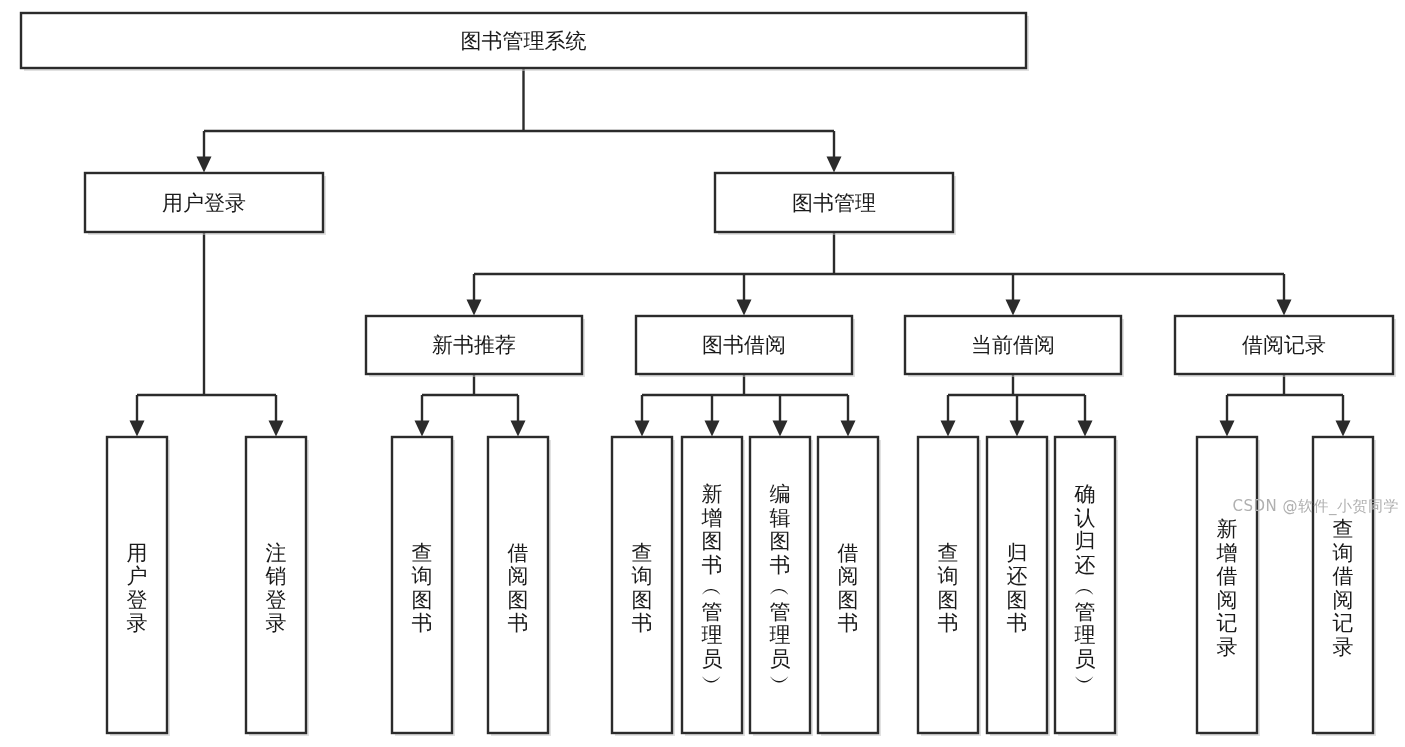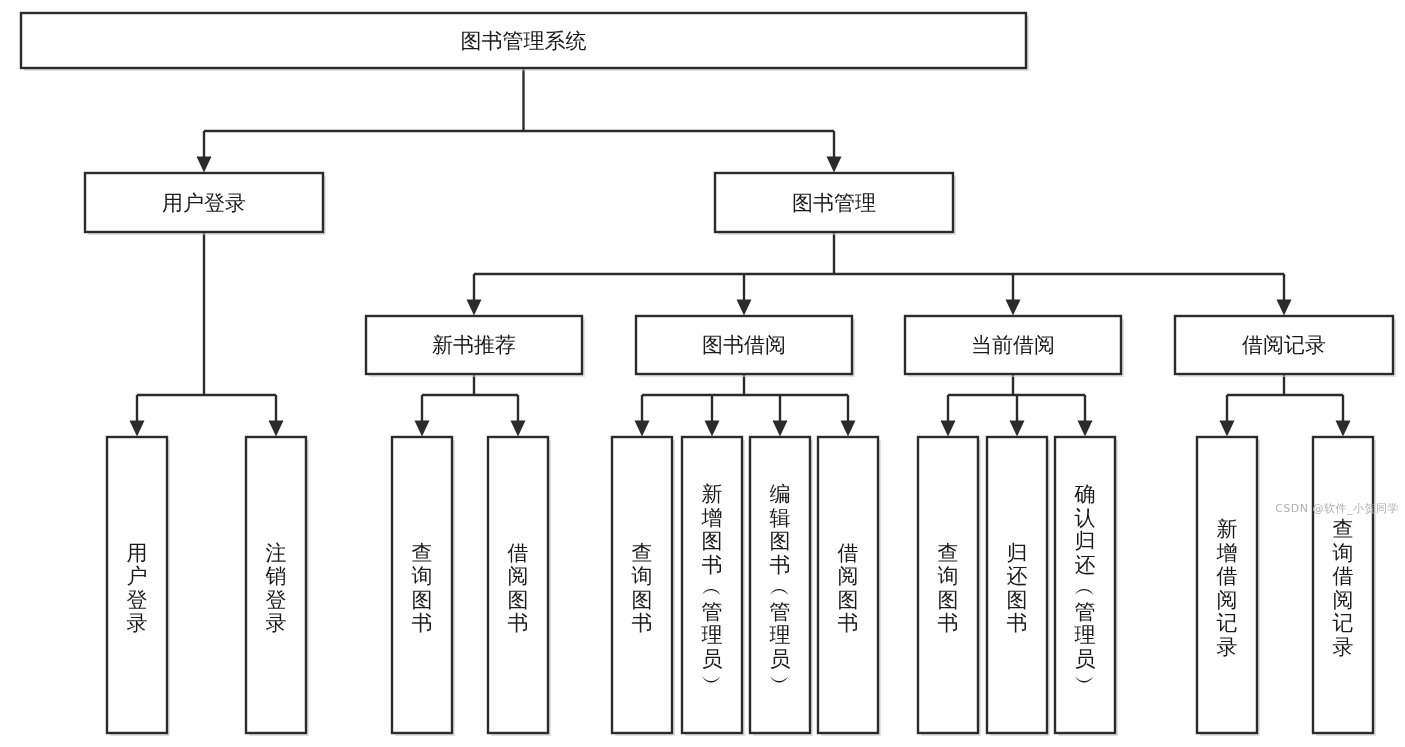--- a/index.html
+++ b/index.html
@@ -49,21 +49,21 @@
     fill: #1a1a1a;
     font-size: 21px;
     text-anchor: middle;
     dominant-baseline: middle;
   }
   .watermark {
     position: absolute;
     right: 10px;
     bottom: 8px;
     font-family: "DejaVu Sans", "Liberation Sans", sans-serif;
-    font-size: 11px;
+    font-size: 15px;
     color: #b0b0b0;
     letter-spacing: 0.5px;
     white-space: nowrap;
     pointer-events: none;
   }
 </style>
 </head>
 <body>
 
 <div id="diagram-root">

